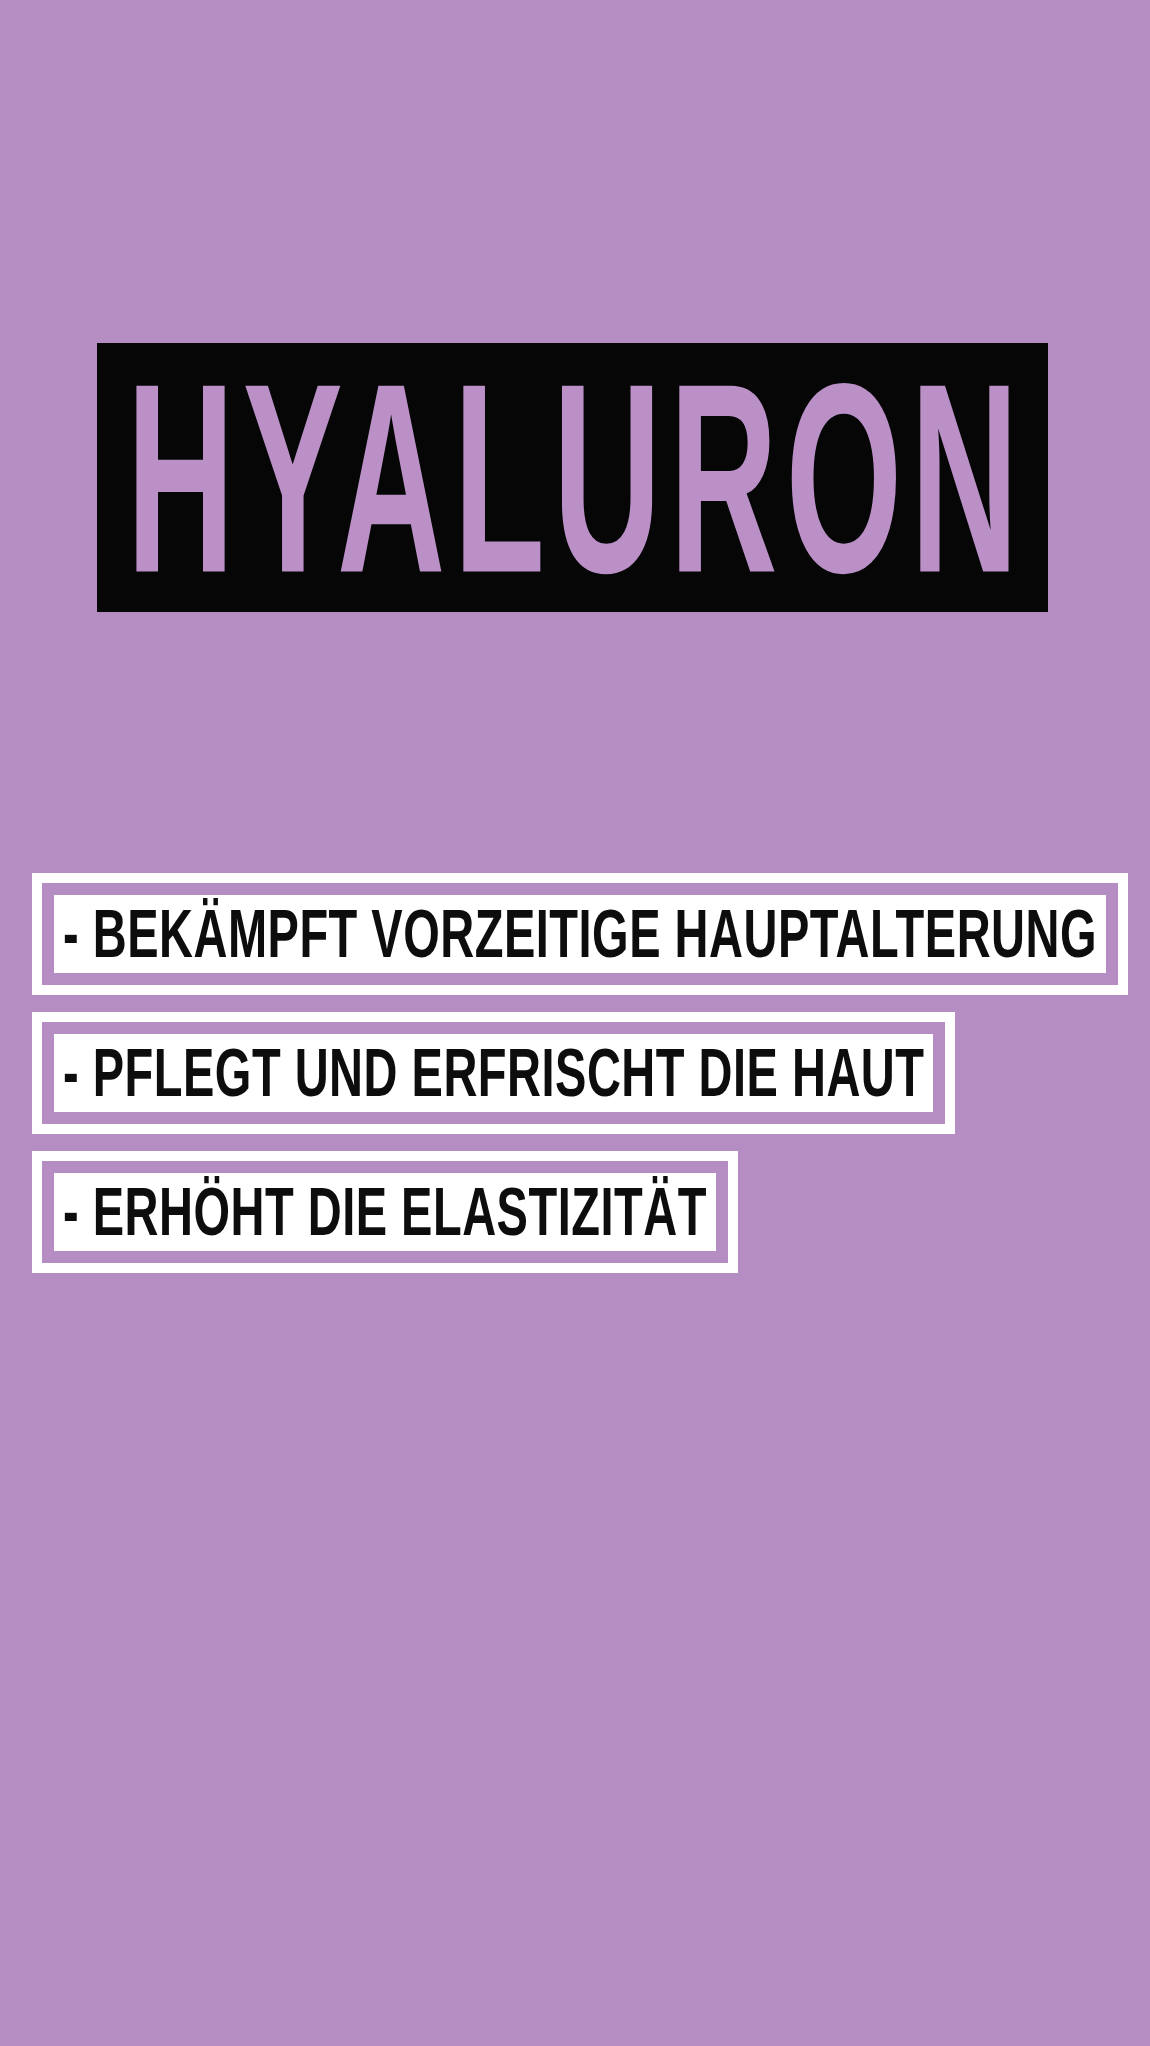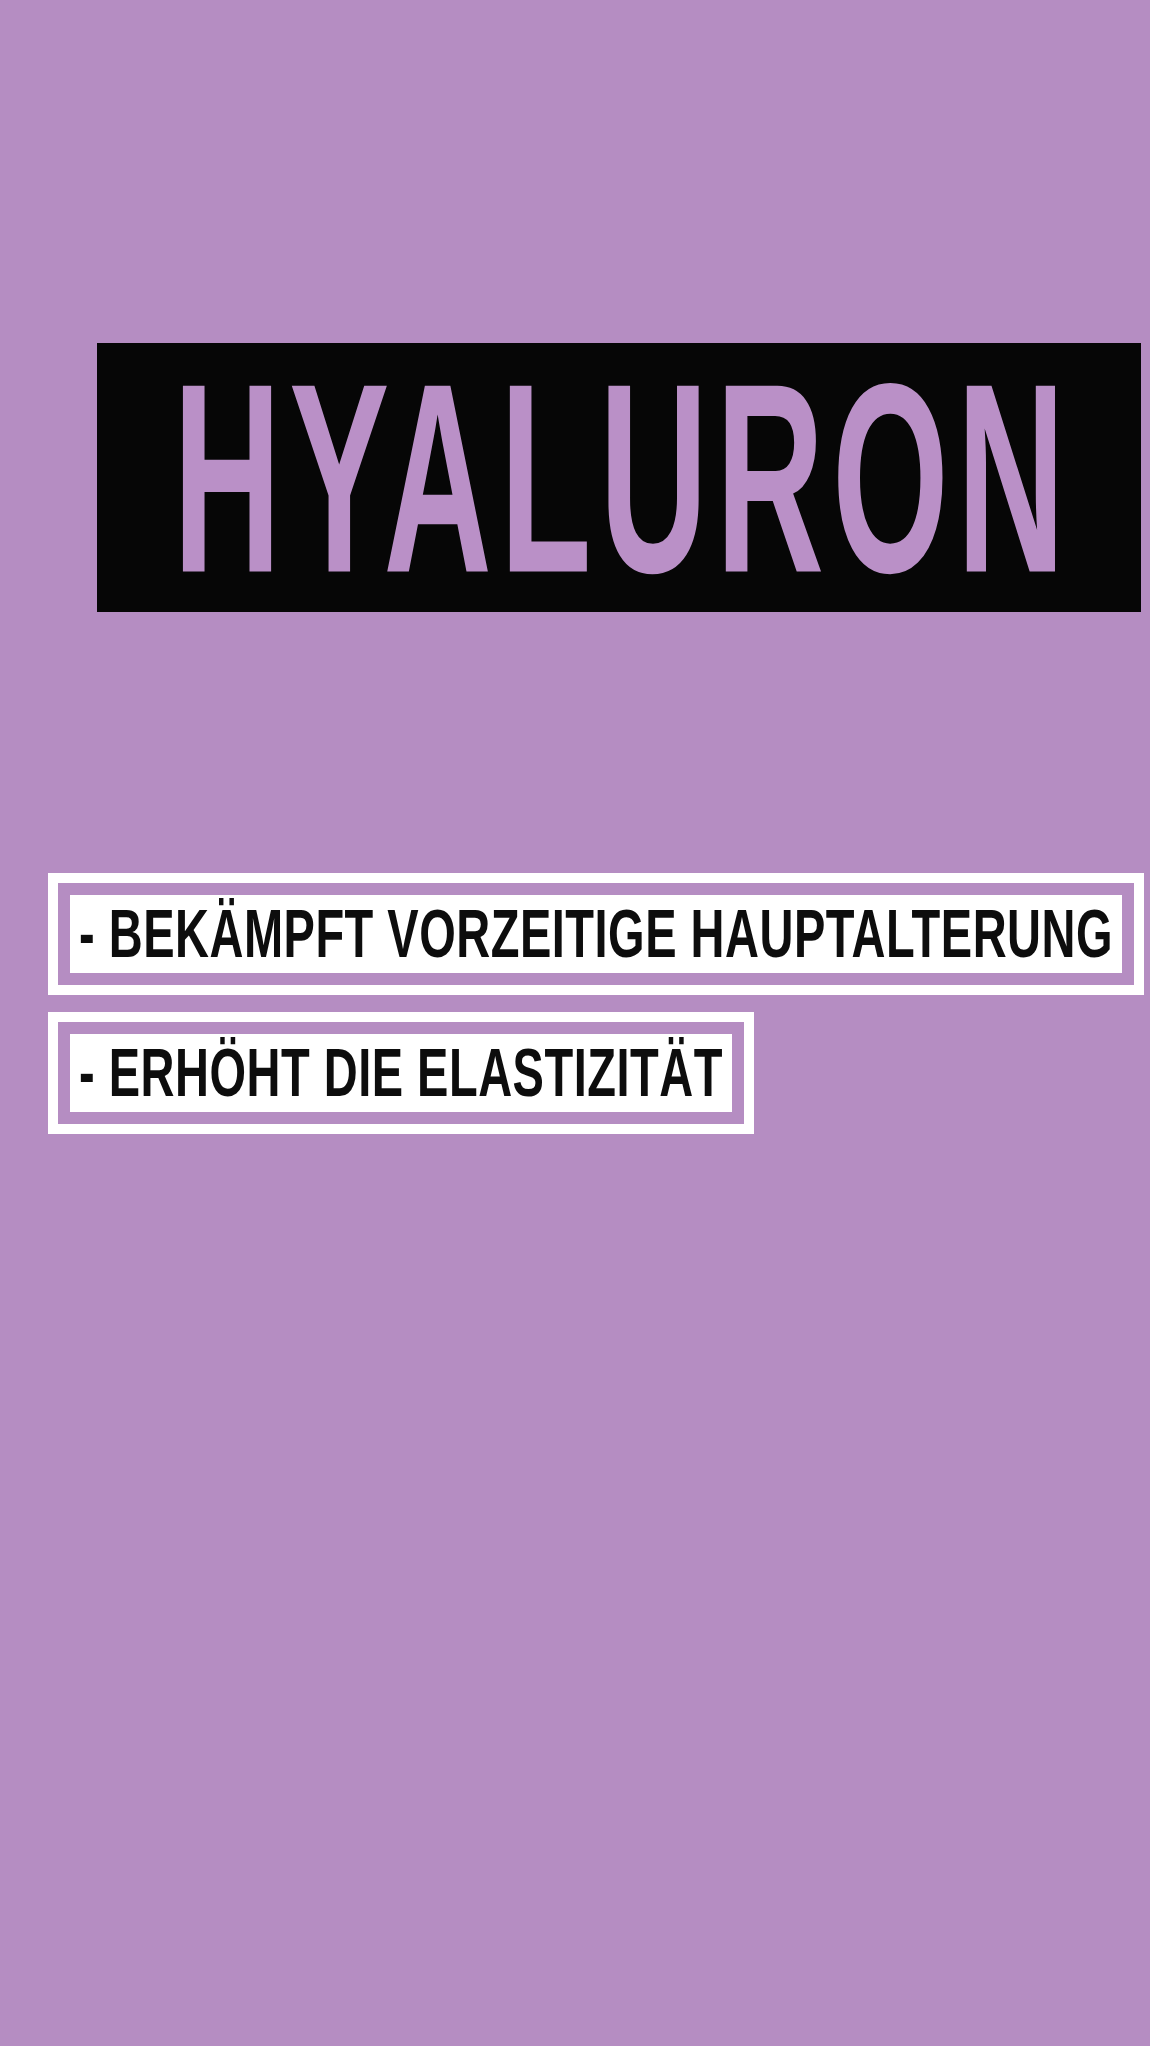--- a/index.html
+++ b/index.html
@@ -15,21 +15,21 @@
   body{font-family:"Liberation Sans",sans-serif;background:#888;}
   .page{
     position:relative;
     width:1150px;height:2046px;
     background:var(--bg);
     overflow:hidden;
   }
   .title-banner{
     position:absolute;
     left:97px;top:343px;
-    width:1044px;height:269px;
+    width:951px;height:269px;
     background:var(--title-bg);
     display:flex;align-items:center;justify-content:center;
   }
   .title-text{
     display:inline-block;
     font-weight:700;
     font-size:150px;
     line-height:150px;
     letter-spacing:8px;
     text-indent:8px;
@@ -39,21 +39,21 @@
     transform-origin:center;
   }
   .benefits{
     position:absolute;
     left:32px;top:873px;
   }
   .benefit{
     width:fit-content;
     background:var(--box-bg);
     padding:10px;
-    margin:0 0 17px 16px;
+    margin:0 0 17px 0;
   }
   .benefit-inner{
     background:var(--box-bg);
     border:12px solid var(--purple-stripe);
     padding:0 9px;
   }
   .benefit-text{
     display:inline-block;
     font-weight:700;
     font-size:47px;
@@ -75,20 +75,25 @@
   </div>
 
   <div class="benefits">
 
     <div class="benefit">
       <div class="benefit-inner">
         <span class="benefit-text">- BEKÄMPFT VORZEITIGE HAUPTALTERUNG</span>
       </div>
     </div>
 
+    <div class="benefit">
+      <div class="benefit-inner">
+        <span class="benefit-text">- PFLEGT UND ERFRISCHT DIE HAUT</span>
+      </div>
+    </div>
 
 
     <div class="benefit">
       <div class="benefit-inner">
         <span class="benefit-text">- ERHÖHT DIE ELASTIZITÄT</span>
       </div>
     </div>
 
 
   </div>

